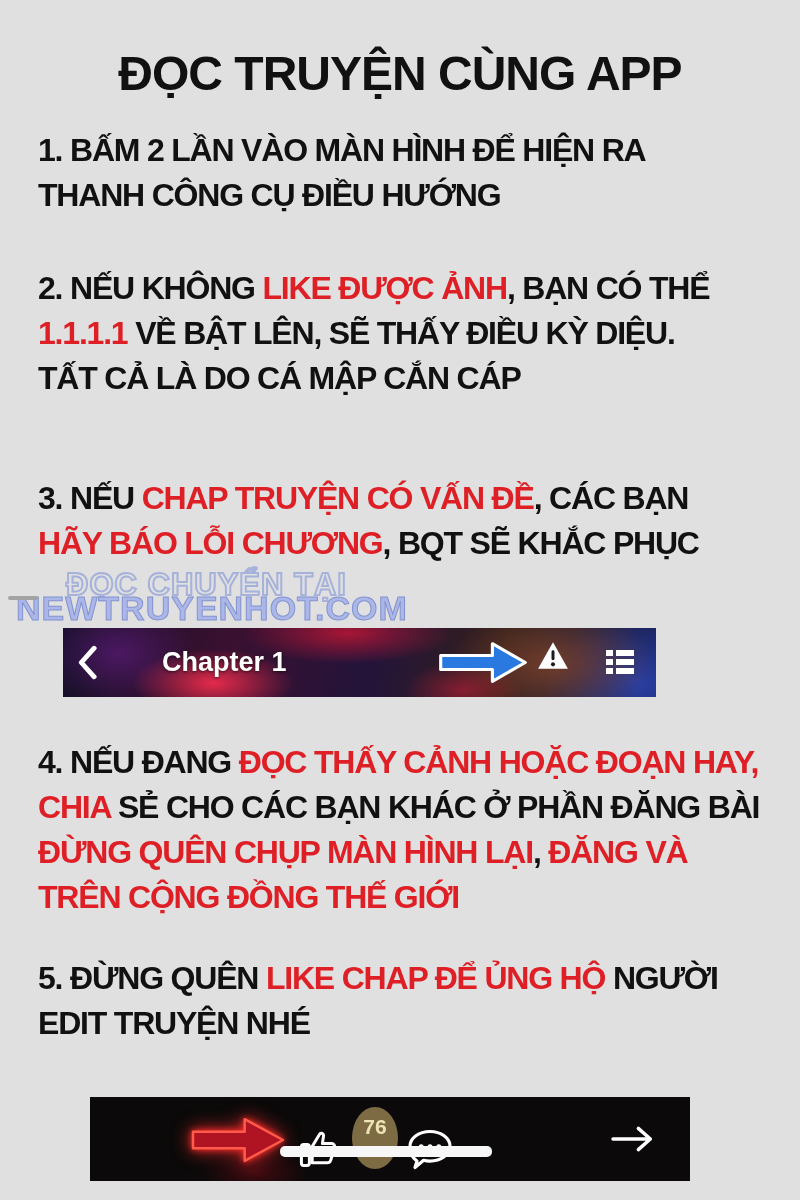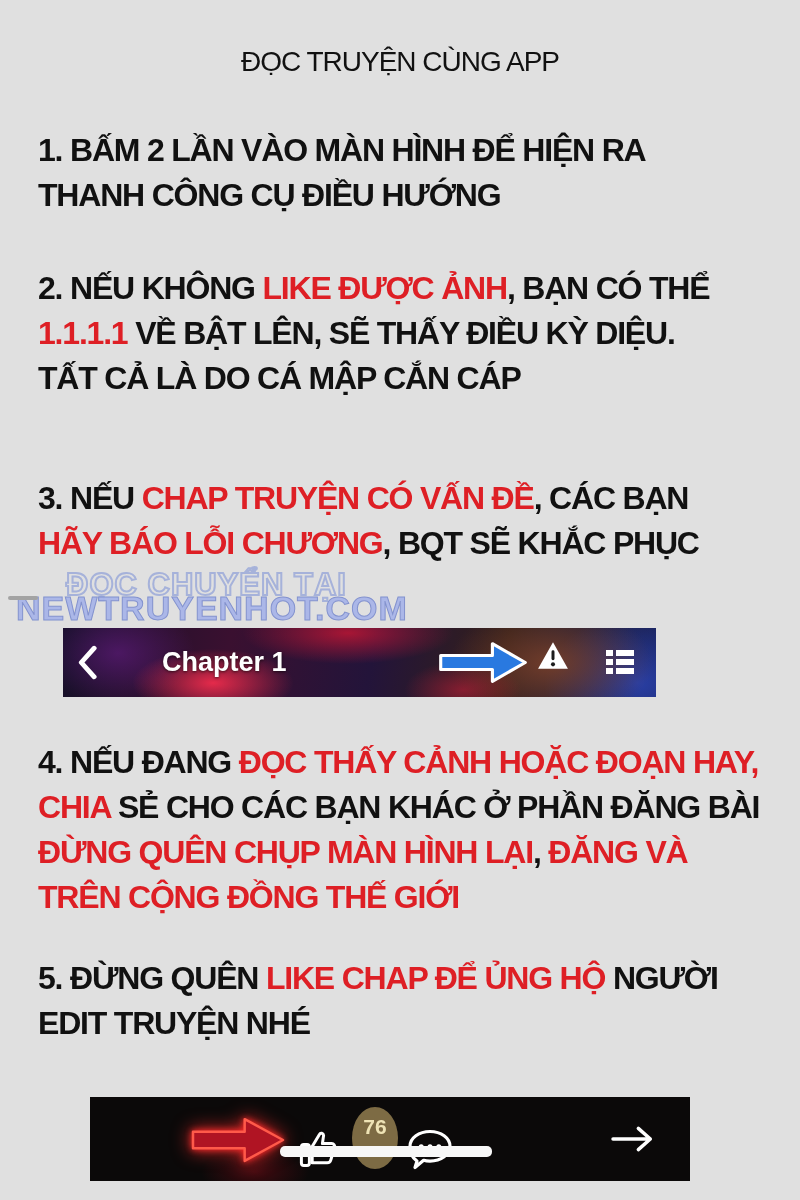--- a/index.html
+++ b/index.html
@@ -8,21 +8,21 @@
   }
   *{margin:0;padding:0;box-sizing:border-box;}
   html,body{background:#bbb;}
   .page{
     position:relative;width:800px;height:1200px;margin:0 auto;
     background:var(--bg);overflow:hidden;
     font-family:"Liberation Sans","DejaVu Sans",sans-serif;
   }
   .title{
     position:absolute;top:46px;left:0;width:100%;text-align:center;
-    font-size:28px;font-weight:400;letter-spacing:-1px;color:var(--ink);z-index:4;
+    font-size:48px;font-weight:700;letter-spacing:-1px;color:var(--ink);z-index:4;
   }
   .para{
     position:absolute;left:38px;z-index:4;color:var(--ink);
     font-size:32px;font-weight:700;line-height:45px;letter-spacing:-1.2px;
     white-space:nowrap;
   }
   .para .seg.red{color:var(--red);}
   
   .wm1{
     position:absolute;left:66px;top:567px;z-index:3;

